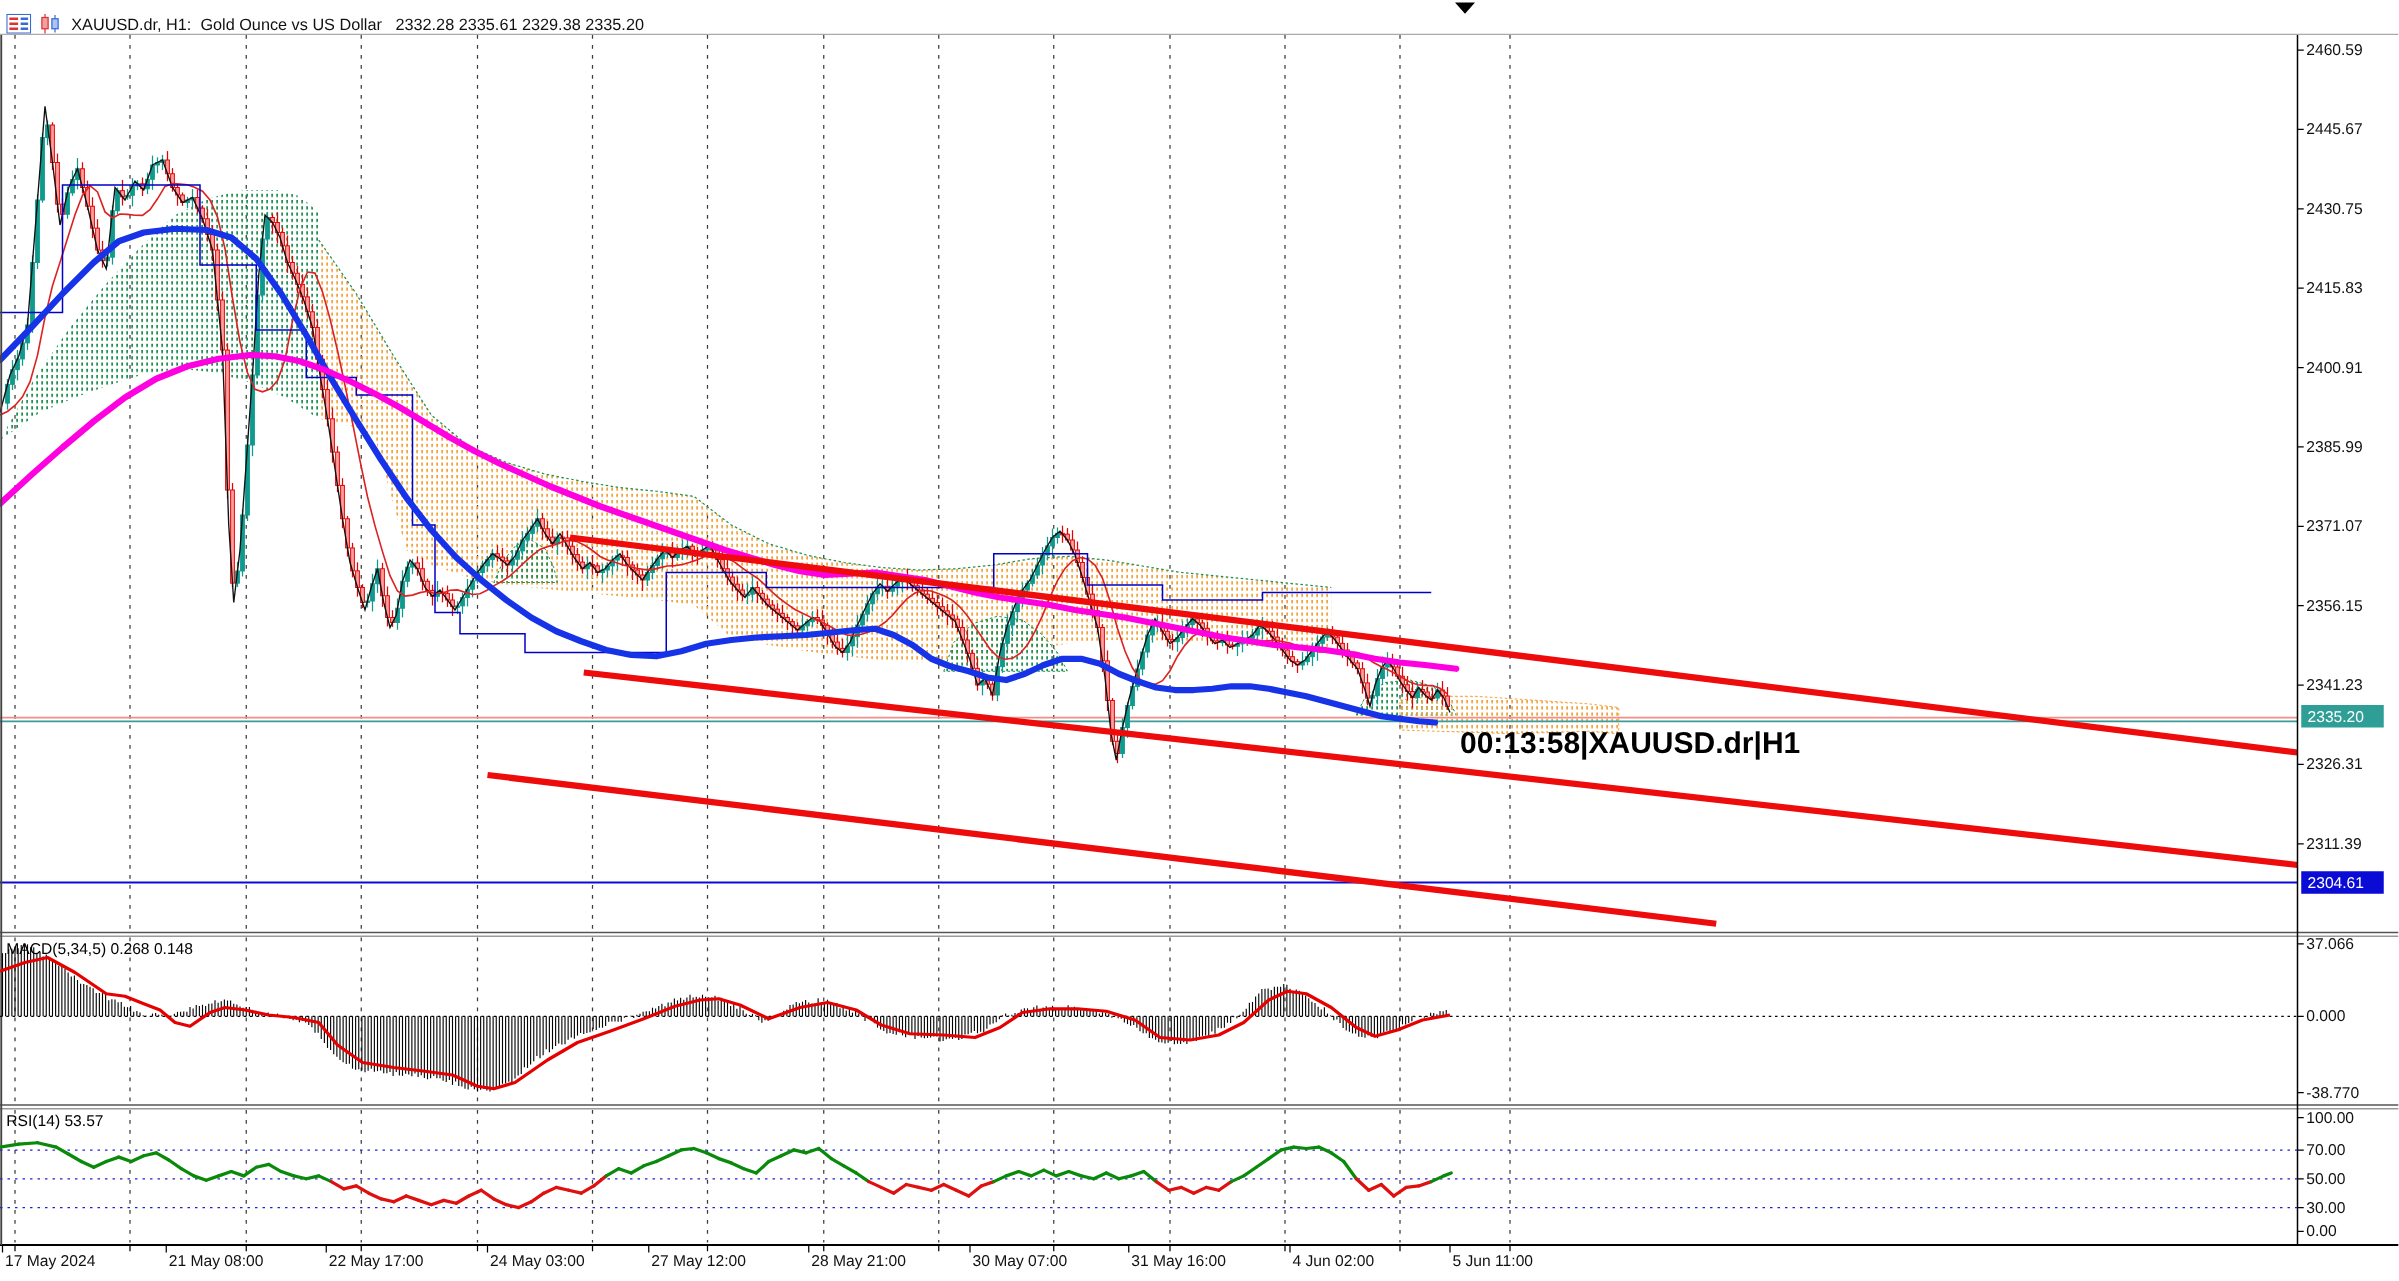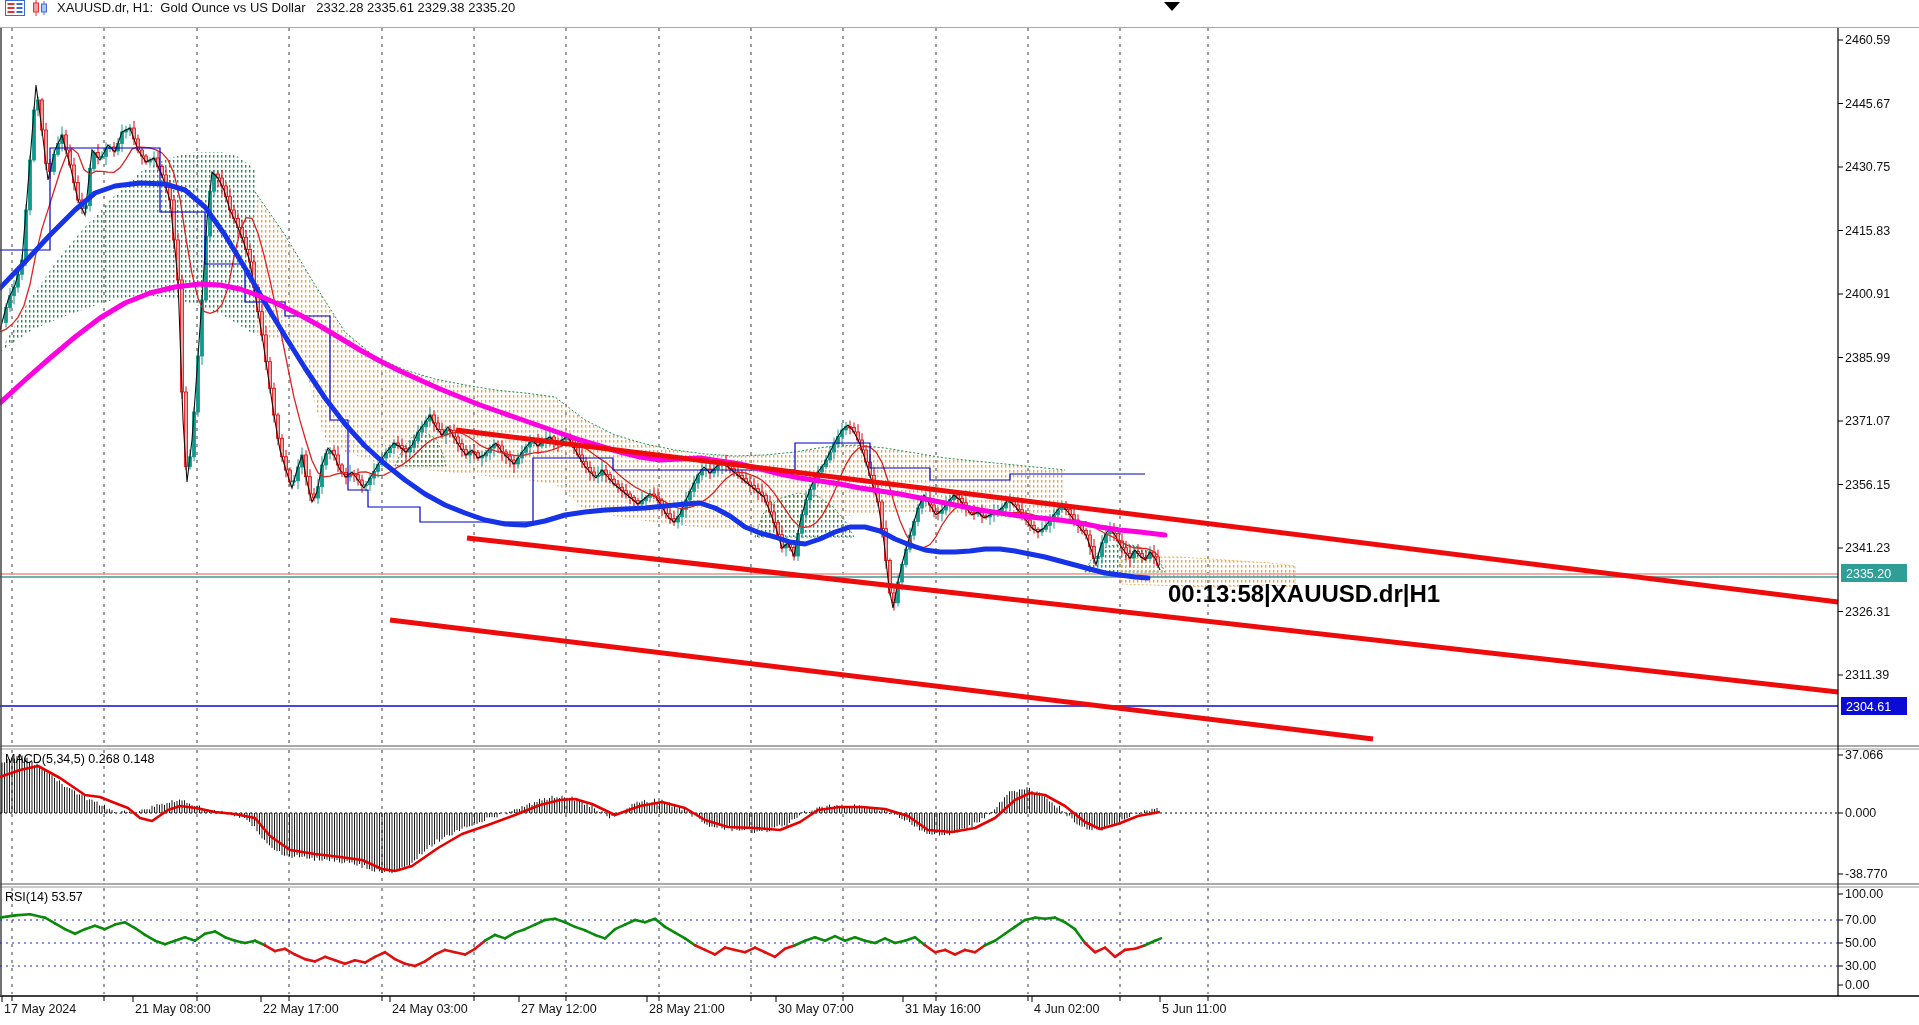--- a/index.html
+++ b/index.html
@@ -1,19 +1,19 @@
 <!DOCTYPE html>
 <html><head>
 <meta charset="utf-8">
 <style>
   html,body{margin:0;padding:0;background:#ffffff;}
   .root{position:relative;width:1919px;height:1025px;background:#fff;overflow:hidden;
         font-family:"Liberation Sans", sans-serif;}
   .titlebar{position:absolute;left:0;top:0;width:1919px;height:27px;background:#fff;
-            display:flex;align-items:flex-start;gap:6px;padding-left:5px;box-sizing:border-box;}
+            display:flex;align-items:flex-end;gap:6px;padding-left:5px;box-sizing:border-box;}
   .titlebar .ticon{width:20px;height:16px;display:inline-block;}
   .title-text{font-size:13px;color:#111;white-space:pre;}
   #chart{position:absolute;left:0;top:0;}
 </style>
 </head>
 <body>
 
 <div class="root">
   <div class="titlebar">
     <span class="ticon">

